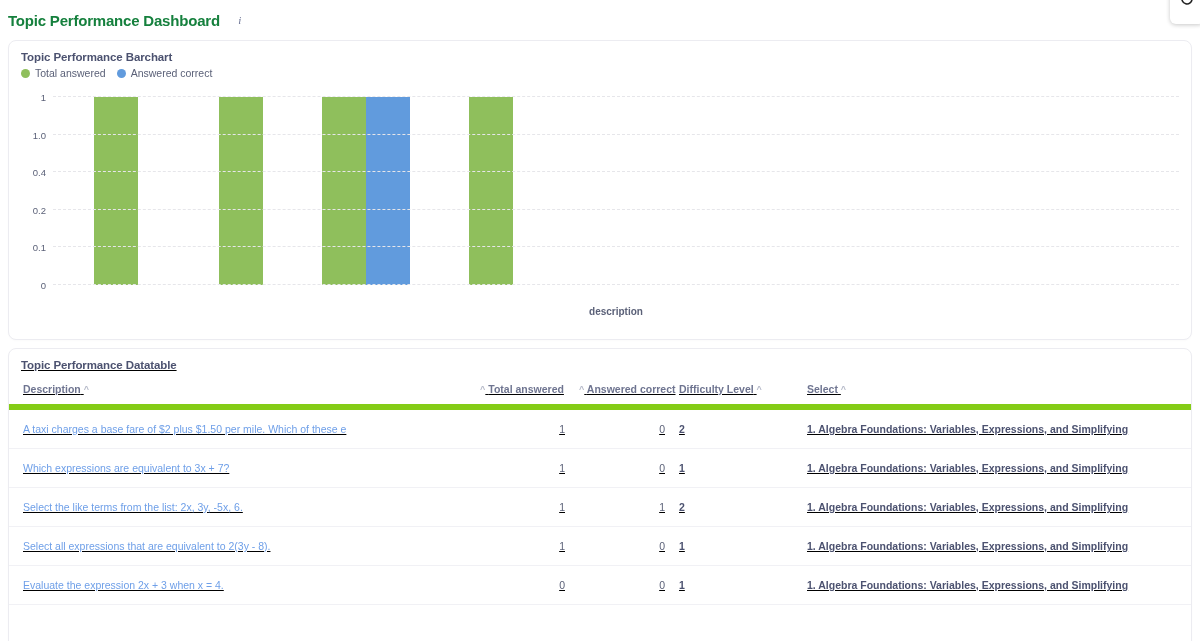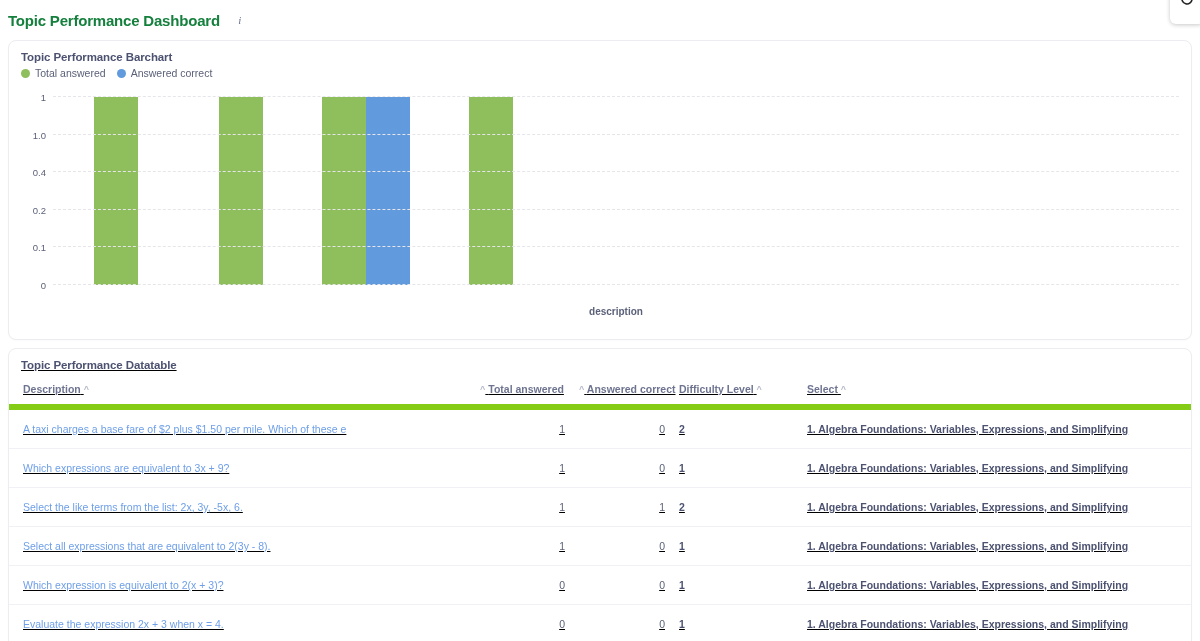--- a/index.html
+++ b/index.html
@@ -317,43 +317,36 @@
       </thead>
       <tbody id="tbody">
           <tr>
             <td class="td-desc">A taxi charges a base fare of $2 plus $1.50 per mile. Which of these e</td>
             <td class="td-num">1</td>
             <td class="td-num">0</td>
             <td class="td-left">2</td>
             <td class="td-left">1. Algebra Foundations: Variables, Expressions, and Simplifying</td>
           </tr>
           <tr>
-            <td class="td-desc">Which expressions are equivalent to 3x + 9?</td>
+            <td class="td-desc">Which expressions are equivalent to 3x + 7?</td>
             <td class="td-num">1</td>
             <td class="td-num">0</td>
             <td class="td-left">1</td>
             <td class="td-left">1. Algebra Foundations: Variables, Expressions, and Simplifying</td>
           </tr>
           <tr>
             <td class="td-desc">Select the like terms from the list: 2x, 3y, -5x, 6.</td>
             <td class="td-num">1</td>
             <td class="td-num">1</td>
             <td class="td-left">2</td>
             <td class="td-left">1. Algebra Foundations: Variables, Expressions, and Simplifying</td>
           </tr>
           <tr>
             <td class="td-desc">Select all expressions that are equivalent to 2(3y - 8).</td>
             <td class="td-num">1</td>
-            <td class="td-num">0</td>
-            <td class="td-left">1</td>
-            <td class="td-left">1. Algebra Foundations: Variables, Expressions, and Simplifying</td>
-          </tr>
-          <tr>
-            <td class="td-desc">Which expression is equivalent to 2(x + 3)?</td>
-            <td class="td-num">0</td>
             <td class="td-num">0</td>
             <td class="td-left">1</td>
             <td class="td-left">1. Algebra Foundations: Variables, Expressions, and Simplifying</td>
           </tr>
           <tr>
             <td class="td-desc">Evaluate the expression 2x + 3 when x = 4.</td>
             <td class="td-num">0</td>
             <td class="td-num">0</td>
             <td class="td-left">1</td>
             <td class="td-left">1. Algebra Foundations: Variables, Expressions, and Simplifying</td>

